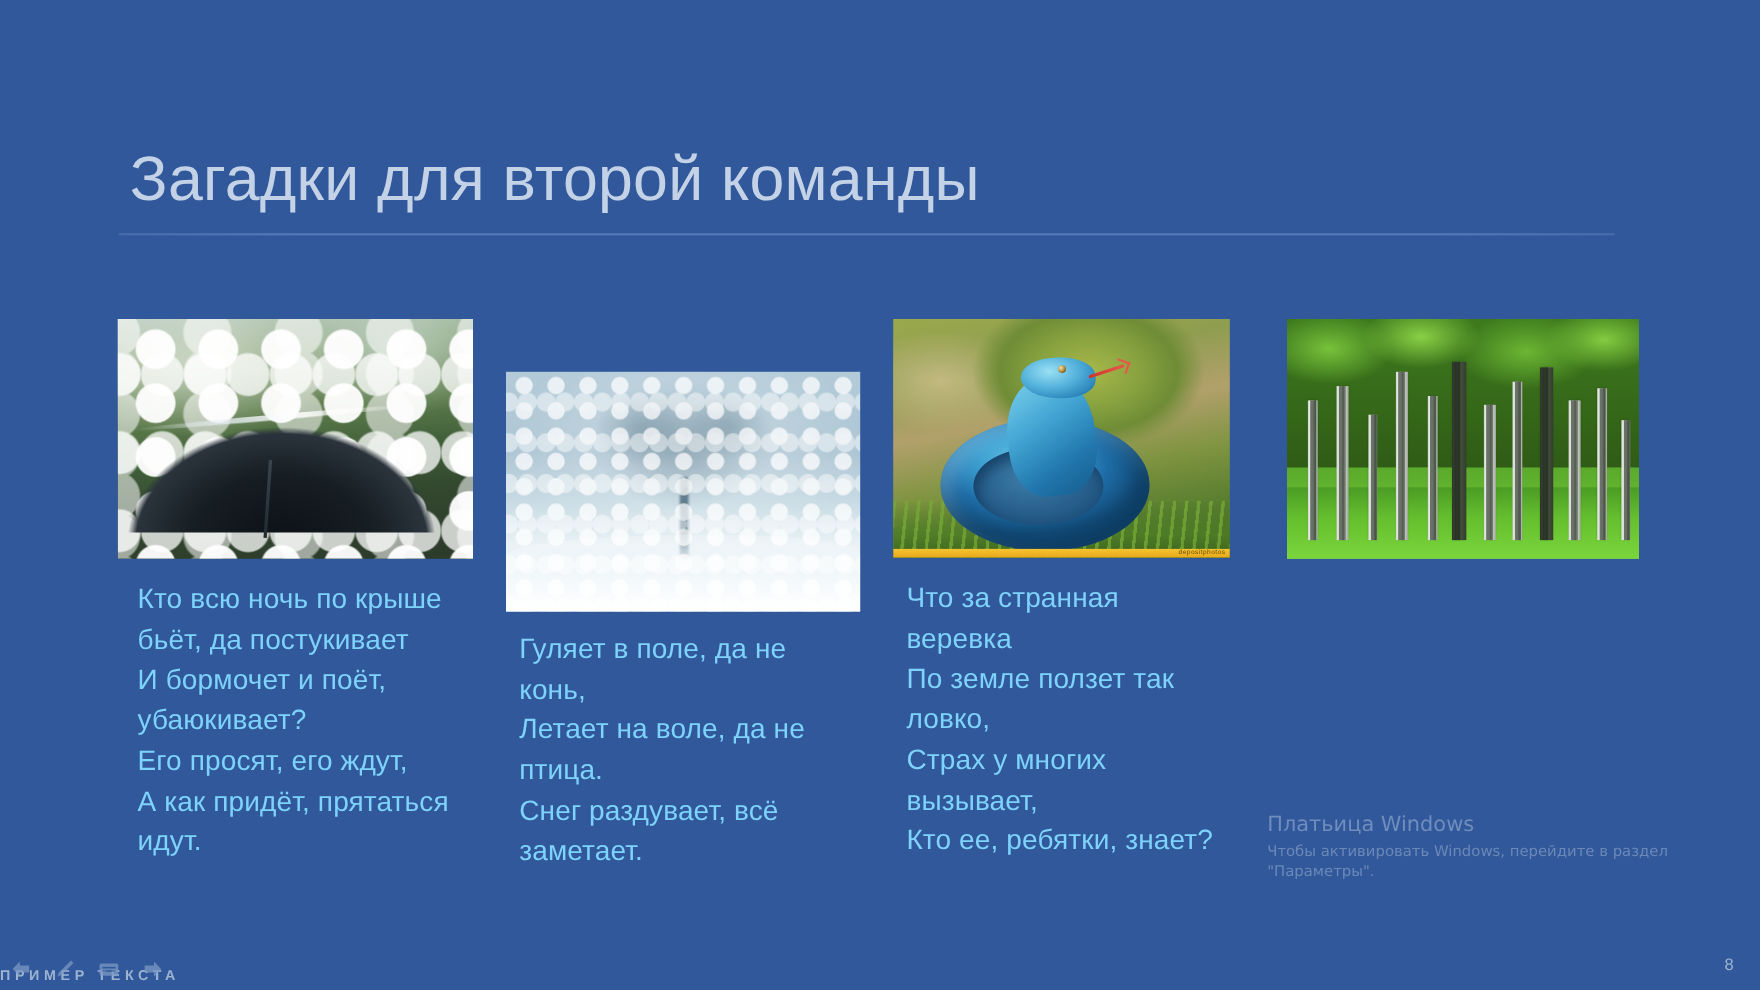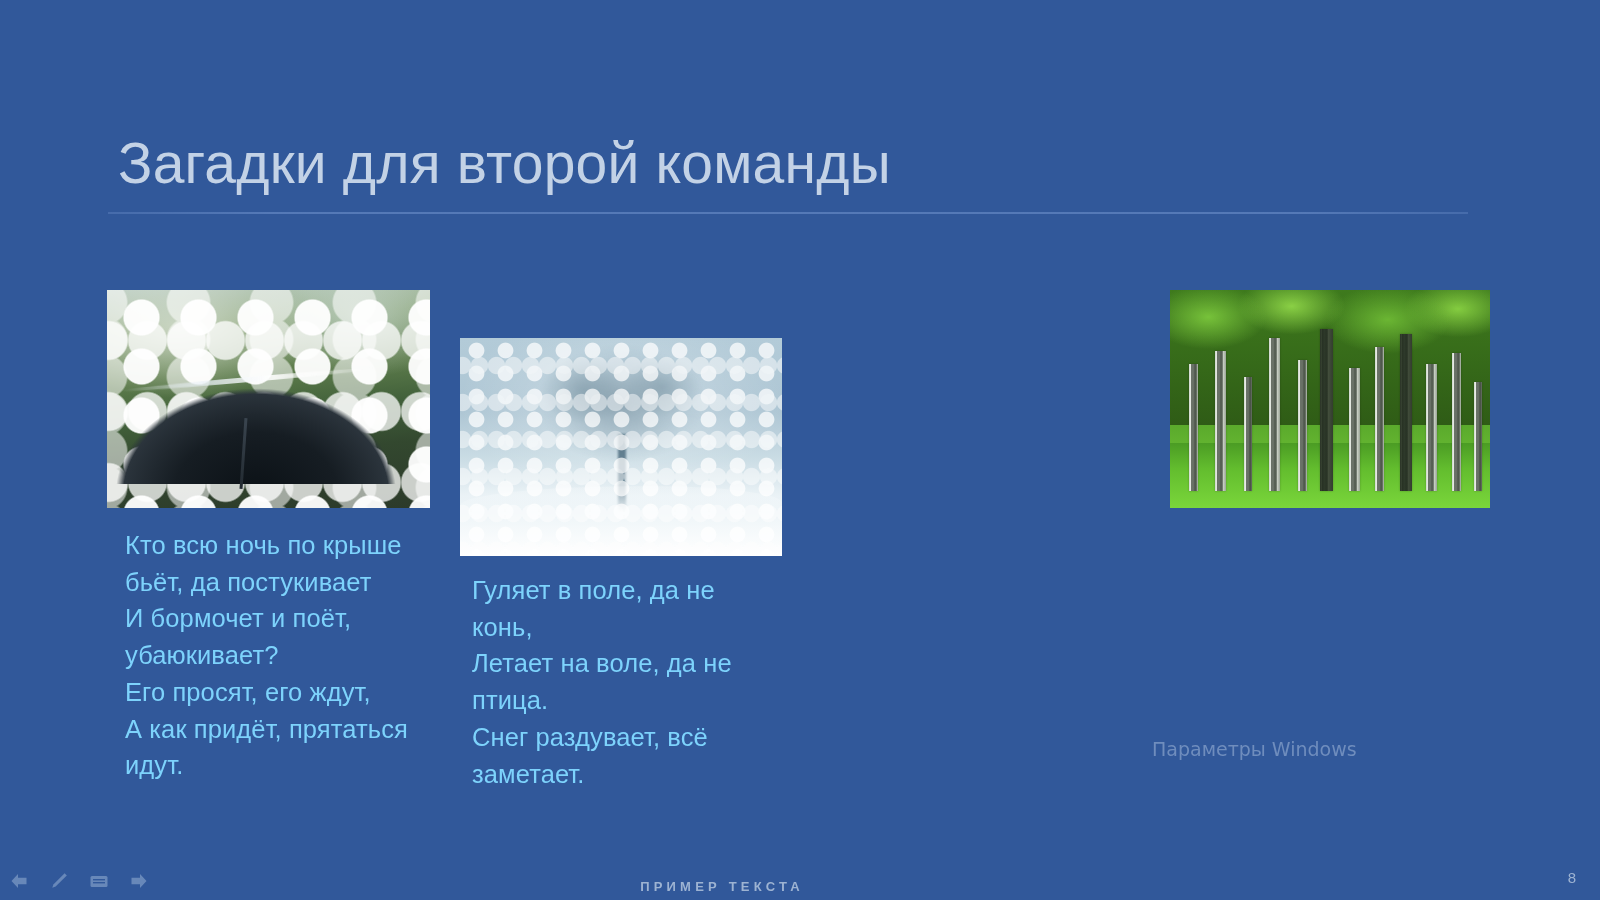--- a/index.html
+++ b/index.html
@@ -264,21 +264,21 @@
     font-family: "DejaVu Sans", sans-serif; font-weight:400;
   }
   #winact .wa-body {
     font-size: 13.5px; color: #6b88b7; line-height:1.35; margin-top:3px;
     font-family: "DejaVu Sans", sans-serif;
   }
 
   
   #footer-text {
     position:absolute; left:0; bottom:6px; width:1444px;
-    text-align:center;
+    text-align:left;
     font-size:13px; font-weight:700; letter-spacing:4.2px;
     color:#9db3d2;
   }
   #page-num {
     position:absolute; right:24px; bottom:14px;
     font-size:15px; color:#9db3d2;
   }
 
   
   #controls {
@@ -314,20 +314,38 @@
       <div class="tree"></div>
       <div class="trunk"></div>
       <div class="ground"></div>
       <div class="flurry"></div>
     </div>
     <div class="caption">Гуляет в поле, да не конь,
 Летает на воле, да не птица.
  Снег раздувает, всё заметает.</div>
   </div>
 
+  <div class="col col-3">
+    <div class="photo ph-snake">
+      <div class="grass"></div>
+      <div class="coil"></div>
+      <div class="neck"></div>
+      <div class="head">
+        <div class="eye"></div>
+      </div>
+      <div class="tongue"></div>
+      <div class="goldbar">
+        <span>depositphotos</span>
+      </div>
+    </div>
+    <div class="caption">Что за странная веревка
+По земле ползет так ловко,
+Страх у многих вызывает,
+Кто ее, ребятки, знает?</div>
+  </div>
 
   <div class="col col-4">
     <div class="photo ph-birch">
       <div class="canopy"></div>
       <div class="meadow"></div>
       <div class="trunks">
         <i style="left:6%;  height:58%; width:9px;"></i>
         <i style="left:14%; height:64%;"></i>
         <i style="left:23%; height:52%; width:8px;"></i>
         <i style="left:31%; height:70%;"></i>
@@ -337,21 +355,22 @@
         <i style="left:64%; height:66%; width:9px;"></i>
         <i class="dark" style="left:72%; height:72%; width:12px;"></i>
         <i style="left:80%; height:58%;"></i>
         <i style="left:88%; height:63%; width:9px;"></i>
         <i style="left:95%; height:50%; width:8px;"></i>
       </div>
     </div>
   </div>
 
   <div id="winact">
-    <div class="wa-title">Параметры Windows</div>
+    <div class="wa-title">Платьица Windows</div>
+    <div class="wa-body">Чтобы активировать Windows, перейдите в раздел "Параметры".</div>
   </div>
 
   <div id="footer-text">ПРИМЕР ТЕКСТА</div>
   <div id="page-num">8</div>
 
   <div id="controls">
     <span class="ctl" title="previous-slide-button">
       <svg width="22" height="22" viewBox="0 0 22 22">
           <path d="M10 4 L3.5 11 L10 18 L10 14.2 L18.5 14.2 L18.5 7.8 L10 7.8 Z" fill="#7e9bc6"></path>
         </svg>

